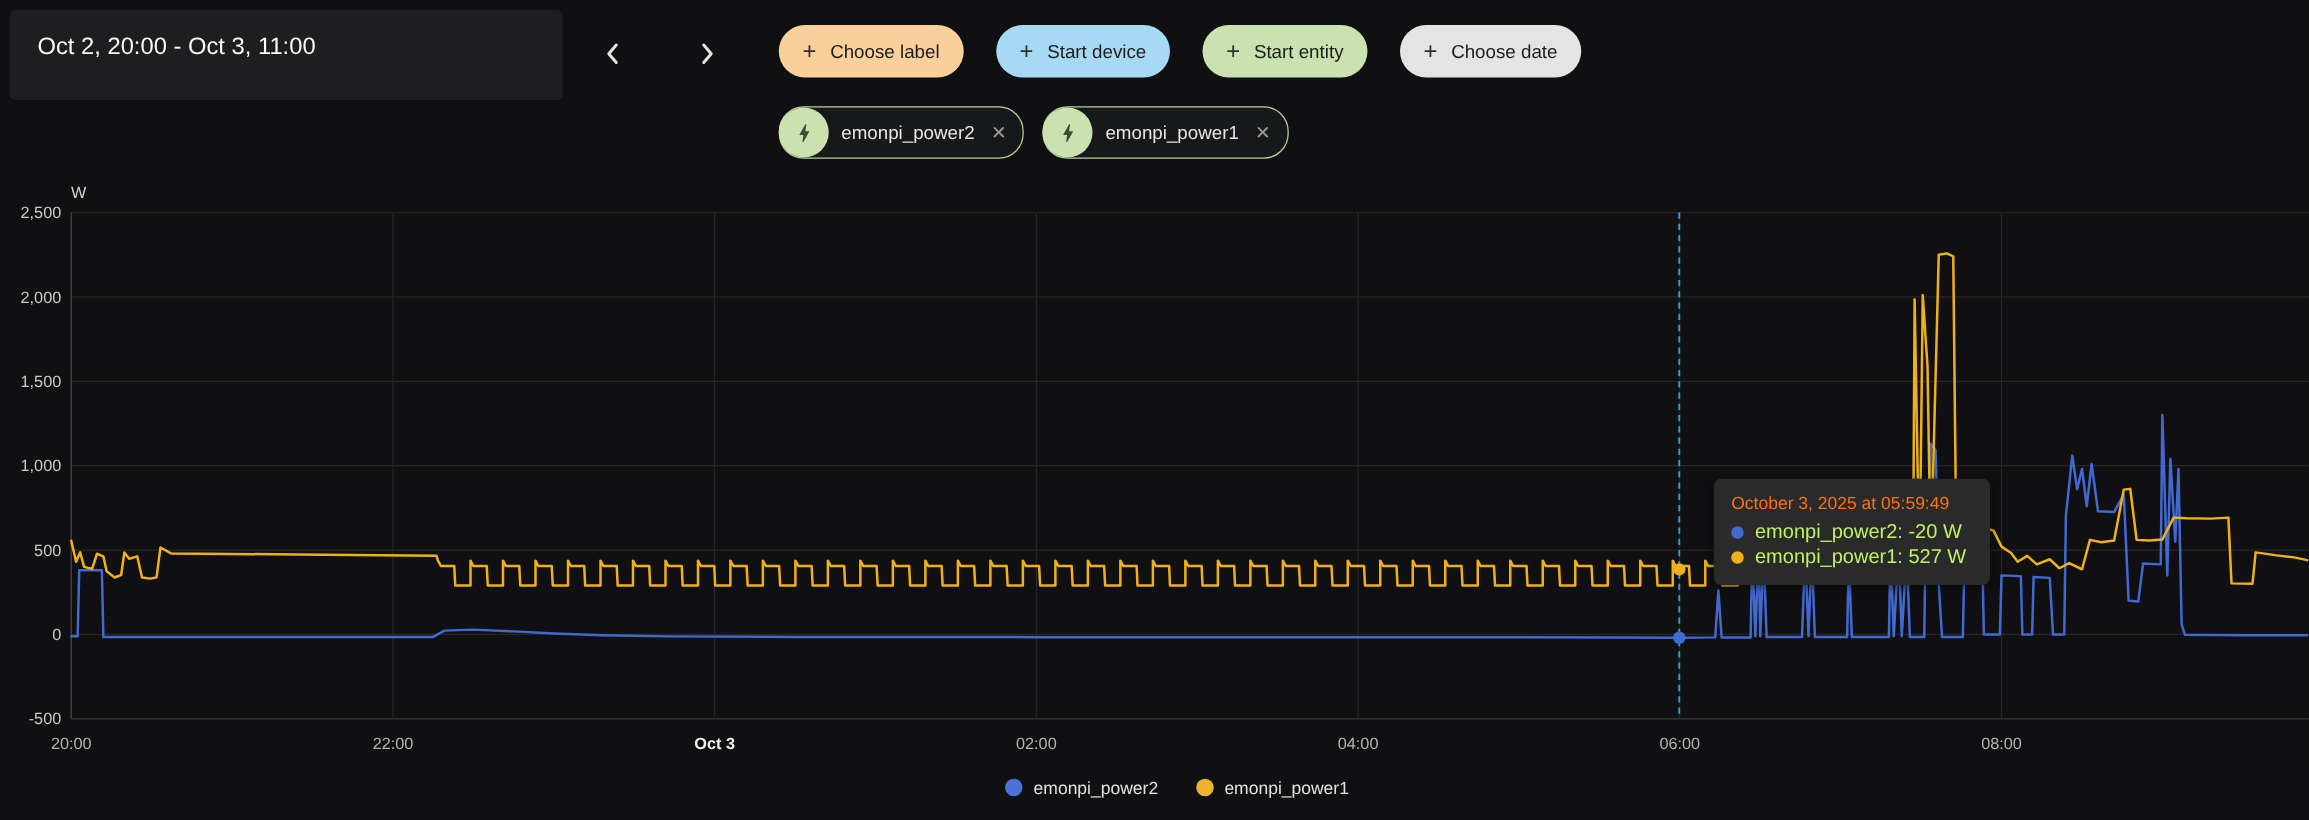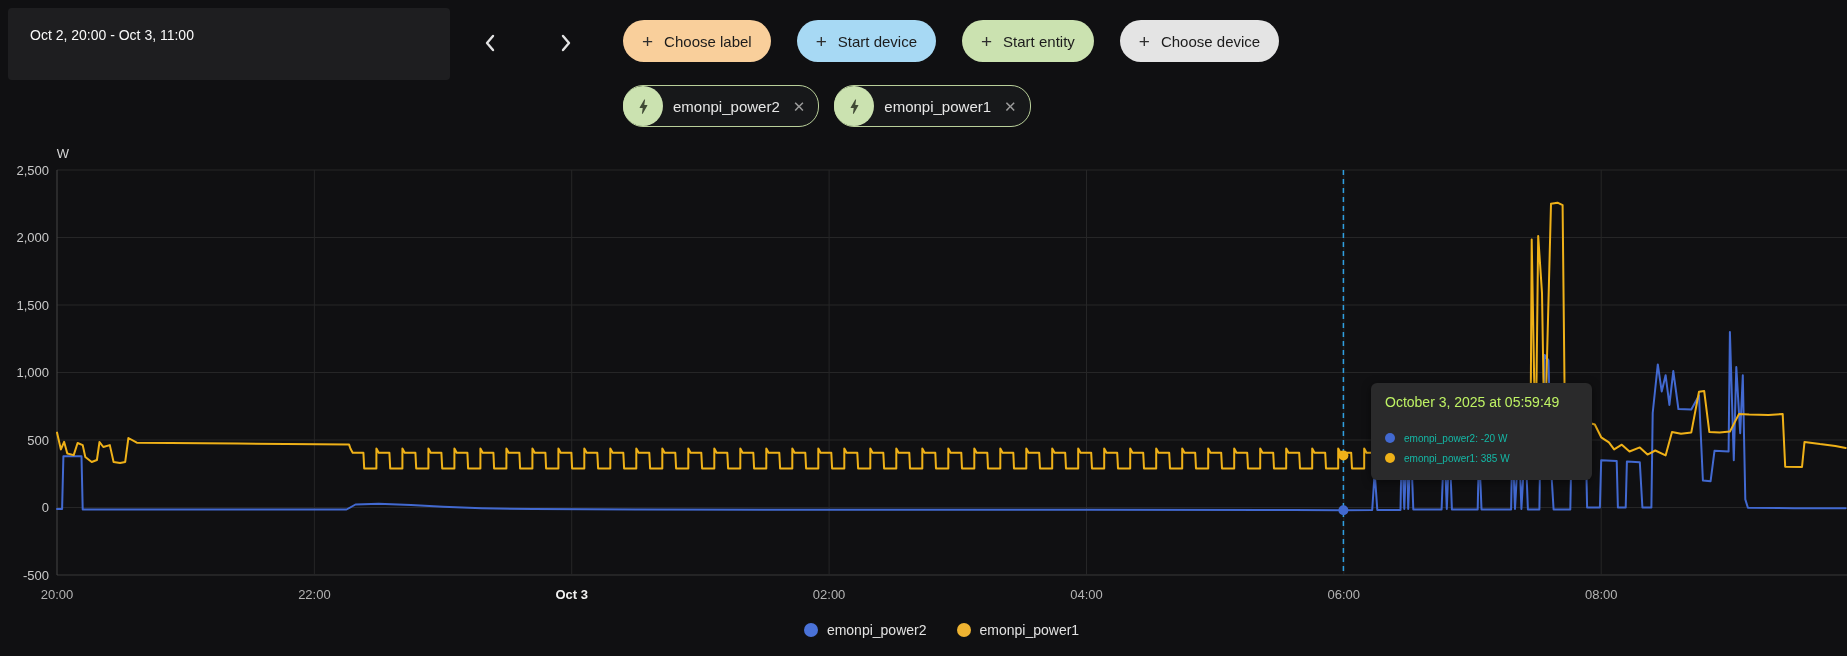--- a/index.html
+++ b/index.html
@@ -3,21 +3,21 @@
 <meta charset="utf-8">
 <style>
   html,body{margin:0;padding:0;background:#101012;}
   body{width:1847px;height:656px;position:relative;overflow:hidden;
        font-family:"Liberation Sans","DejaVu Sans",sans-serif;
        -webkit-font-smoothing:antialiased;color:#e8e8e8;}
   
   .date-card{position:absolute;left:8px;top:8px;width:442px;height:72px;background:#1e1e20;
              border-radius:4px;box-sizing:border-box;padding:13px 22px;cursor:pointer;}
   .date-card .lbl{font-size:12px;color:#9a9a9a;letter-spacing:.2px;}
-  .date-card .val{font-size:14px;color:#fafafa;margin-top:6px;}
+  .date-card .val{font-size:19px;color:#fafafa;margin-top:6px;}
   .nav-btn{position:absolute;top:23px;width:40px;height:40px;display:flex;align-items:center;
            justify-content:center;cursor:pointer;border-radius:50%;}
   .nav-btn svg{display:block}
   .chips-row1{position:absolute;left:623px;top:20px;display:flex;gap:26px;}
   .chip{height:42px;border-radius:21px;display:flex;align-items:center;padding:0 19px;
         font-size:15px;color:#1c1c1c;cursor:pointer;white-space:nowrap;}
   .chip .plus{font-size:19px;color:#2e2e2e;margin-right:11px;font-weight:400;line-height:1;}
   .chips-row2{position:absolute;left:623px;top:85px;display:flex;gap:15px;}
   .epill{height:40px;border-radius:20px;border:1px solid #b9cf9a;background:#17181a;
          display:flex;align-items:center;padding:0 13px 0 0;cursor:pointer;}
@@ -25,24 +25,24 @@
                justify-content:center;margin:-1px 10px -1px -1px;}
   .epill .name{font-size:15px;color:#e6e6e6;margin-right:13px;}
   .epill .x{font-size:15px;color:#9c9c9c;cursor:pointer;line-height:1;}
   
   #chart{position:absolute;left:0;top:0;z-index:0;}
   svg text{font-family:"Liberation Sans","DejaVu Sans",sans-serif;}
   
   .tooltip{position:absolute;left:1371px;top:383px;width:221px;box-sizing:border-box;z-index:6;
            background:#2a2a2b;border-radius:6px;padding:11px 14px 12px 14px;
            box-shadow:0 2px 8px rgba(0,0,0,.5);}
-  .tooltip .tt-title{font-size:14px;color:#bef264;margin-bottom:18px;white-space:nowrap;}
+  .tooltip .tt-title{font-size:14px;color:#f97316;margin-bottom:6px;white-space:nowrap;}
   .tt-row{display:flex;align-items:center;height:20px;white-space:nowrap;}
   .tt-dot{width:10px;height:10px;border-radius:50%;margin-right:9px;flex:none;}
-  .tt-txt{font-size:10px;color:#14b8a6;}
+  .tt-txt{font-size:16px;color:#bef264;}
   
   .legend{position:absolute;left:0;top:622px;width:100%;display:flex;justify-content:center;
           gap:30px;transform:translateX(18px);}
   .leg-item{display:flex;align-items:center;gap:9px;cursor:pointer;}
   .leg-dot{width:14px;height:14px;border-radius:50%;}
   .leg-lbl{font-size:14px;color:#e2e2e2;}
 </style>
 </head>
 <body>
 
@@ -110,21 +110,21 @@
   <div class="chip" style="background: rgb(167, 217, 244);">
     <span class="plus">+</span>
     <span>Start device</span>
   </div>
   <div class="chip" style="background: rgb(203, 226, 176);">
     <span class="plus">+</span>
     <span>Start entity</span>
   </div>
   <div class="chip" style="background: rgb(228, 228, 228);">
     <span class="plus">+</span>
-    <span>Choose device</span>
+    <span>Choose date</span>
   </div>
 </div>
 
 <div class="chips-row2">
   <div class="epill">
     <span class="circ" style="background: rgb(203, 226, 176);">
       <svg width="19" height="19" viewBox="0 0 24 24">
           <path fill="#404a35" d="M11 21h-1l1-7H7.5c-.58 0-.57-.32-.38-.66l5.88-10.34h1l-1 7h3.5c.49 0 .56.33.47.51l-.07.15L11 21z"></path>
         </svg>
     </span>
@@ -143,21 +143,21 @@
 </div>
 
 <div class="tooltip">
   <div class="tt-title">October 3, 2025 at 05:59:49</div>
   <div class="tt-row">
     <span class="tt-dot" style="background: rgb(66, 105, 208);"></span>
     <span class="tt-txt">emonpi_power2: -20 W</span>
   </div>
   <div class="tt-row">
     <span class="tt-dot" style="background: rgb(239, 177, 24);"></span>
-    <span class="tt-txt">emonpi_power1: 385 W</span>
+    <span class="tt-txt">emonpi_power1: 527 W</span>
   </div>
 </div>
 
 <div class="legend">
   <div class="leg-item">
     <span class="leg-dot" style="background: rgb(74, 114, 216);"></span>
     <span class="leg-lbl">emonpi_power2</span>
   </div>
   <div class="leg-item">
     <span class="leg-dot" style="background: rgb(238, 179, 49);"></span>

